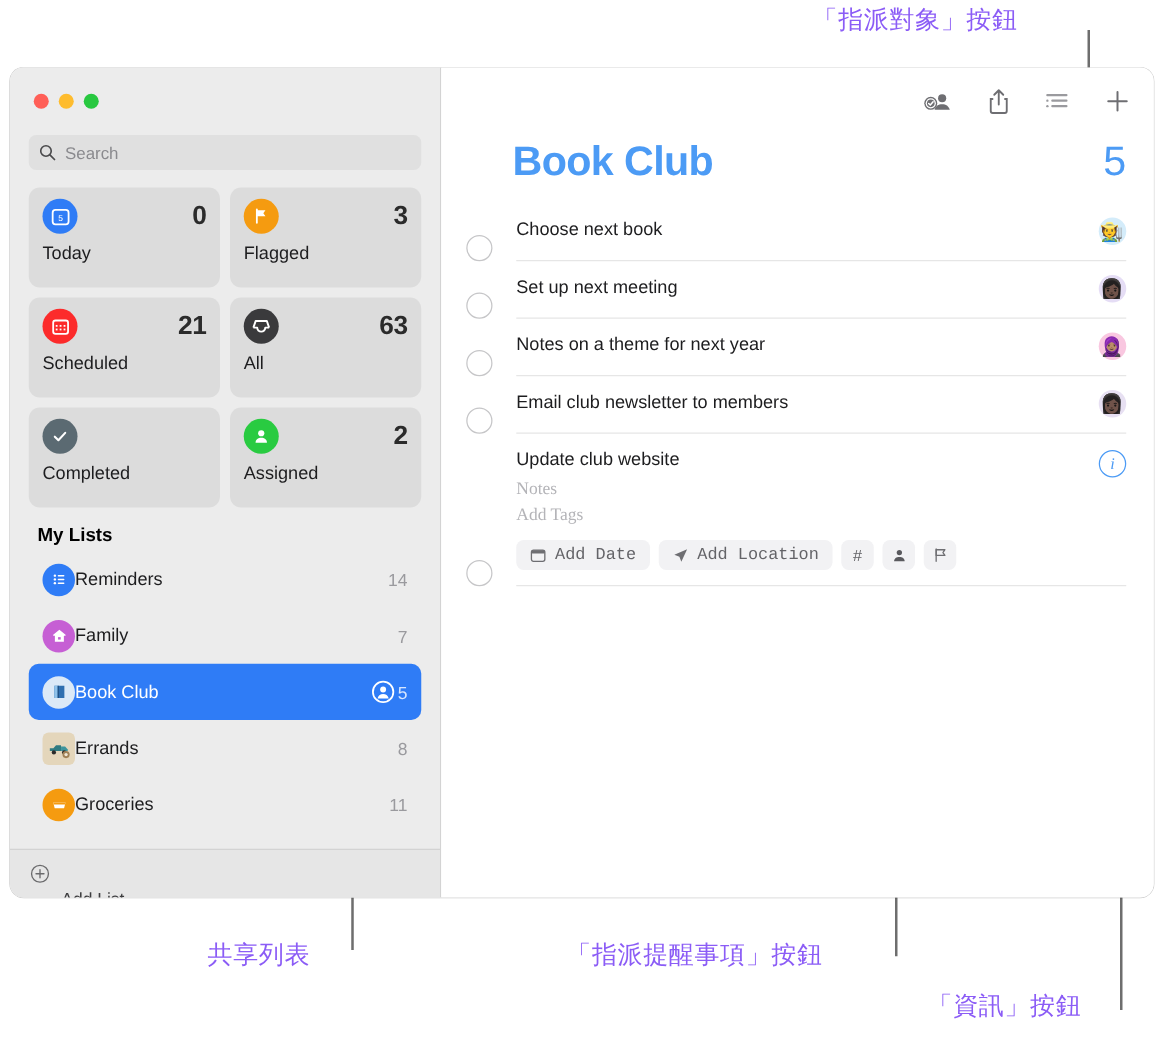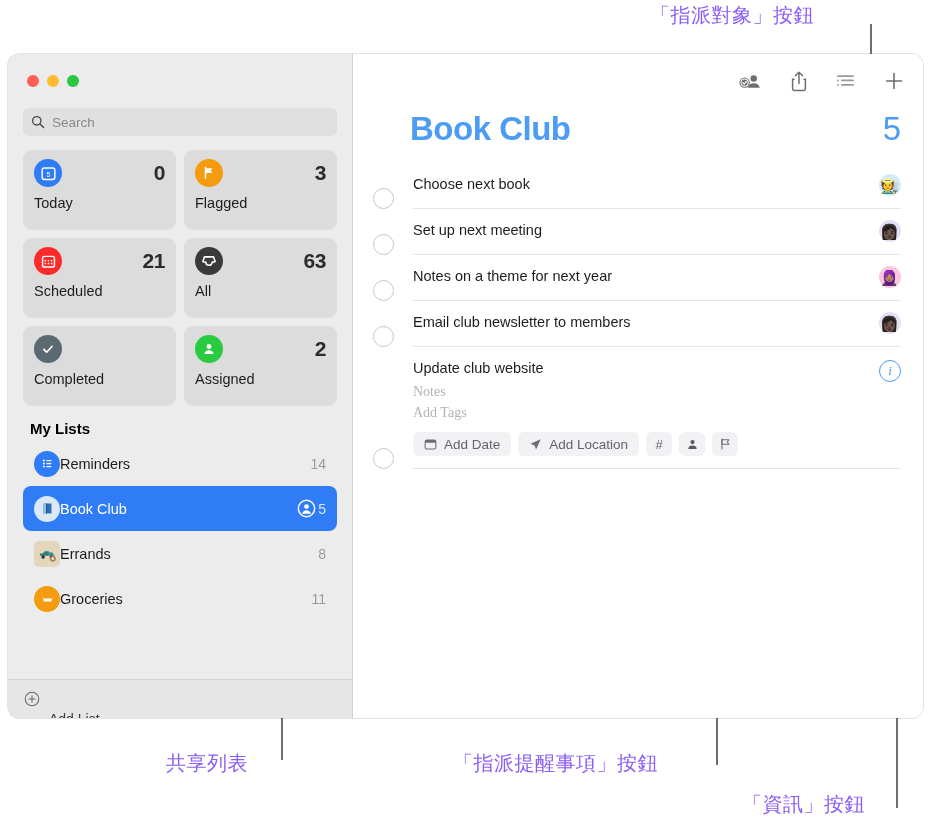--- a/index.html
+++ b/index.html
@@ -269,20 +269,21 @@
   .chip{
     height:24px;
     background:#f2f2f4;
     border-radius:6px;
     display:flex;
     align-items:center;
     gap:7px;
     padding:0 11px;
     font-size:13.5px;
     color:#646468;
+    font-family:Liberation Mono, monospace;
   }
   .chip-sq{
     width:26px;height:24px;
     background:#f2f2f4;
     border-radius:6px;
     display:flex;align-items:center;justify-content:center;
     color:#646468;
     font-size:13px;
   }
   .info-btn{
@@ -435,20 +436,30 @@
                 <rect x="8.2" y="5.2" width="7.2" height="1.7" rx="0.8"></rect>
                 <rect x="8.2" y="9.2" width="7.2" height="1.7" rx="0.8"></rect>
                 <rect x="8.2" y="13.2" width="7.2" height="1.7" rx="0.8"></rect>
               </g>
             </svg>
         </span>
         <span class="list-name">Reminders</span>
         <span class="list-count">14</span>
       </div>
 
+      <div class="list-row">
+        <span class="list-icon" style="background:#c65fd4;">
+          <svg width="15" height="15" viewBox="0 0 20 20">
+              <path d="M10 3.6 3.4 9.1v0.9h1.8v6.4h9.6V10h1.8V9.1z" fill="#fff"></path>
+              <rect x="8.6" y="11.6" width="2.8" height="2.6" fill="#c65fd4"></rect>
+            </svg>
+        </span>
+        <span class="list-name">Family</span>
+        <span class="list-count">7</span>
+      </div>
 
       <div class="list-row selected">
         <span class="list-icon" style="background:#dbe9f7;">
           <svg width="17" height="17" viewBox="0 0 20 20">
               <path d="M5.3 4.2h9.4v11.6H5.3z" fill="#2f6fb0"></path>
               <path d="M5.3 4.2h3.1v11.6H5.3z" fill="#8fc2ea"></path>
               <path d="M8.4 4.2h1.1v11.6H8.4z" fill="#1e4f80"></path>
             </svg>
         </span>
         <span class="list-name">Book Club</span>

